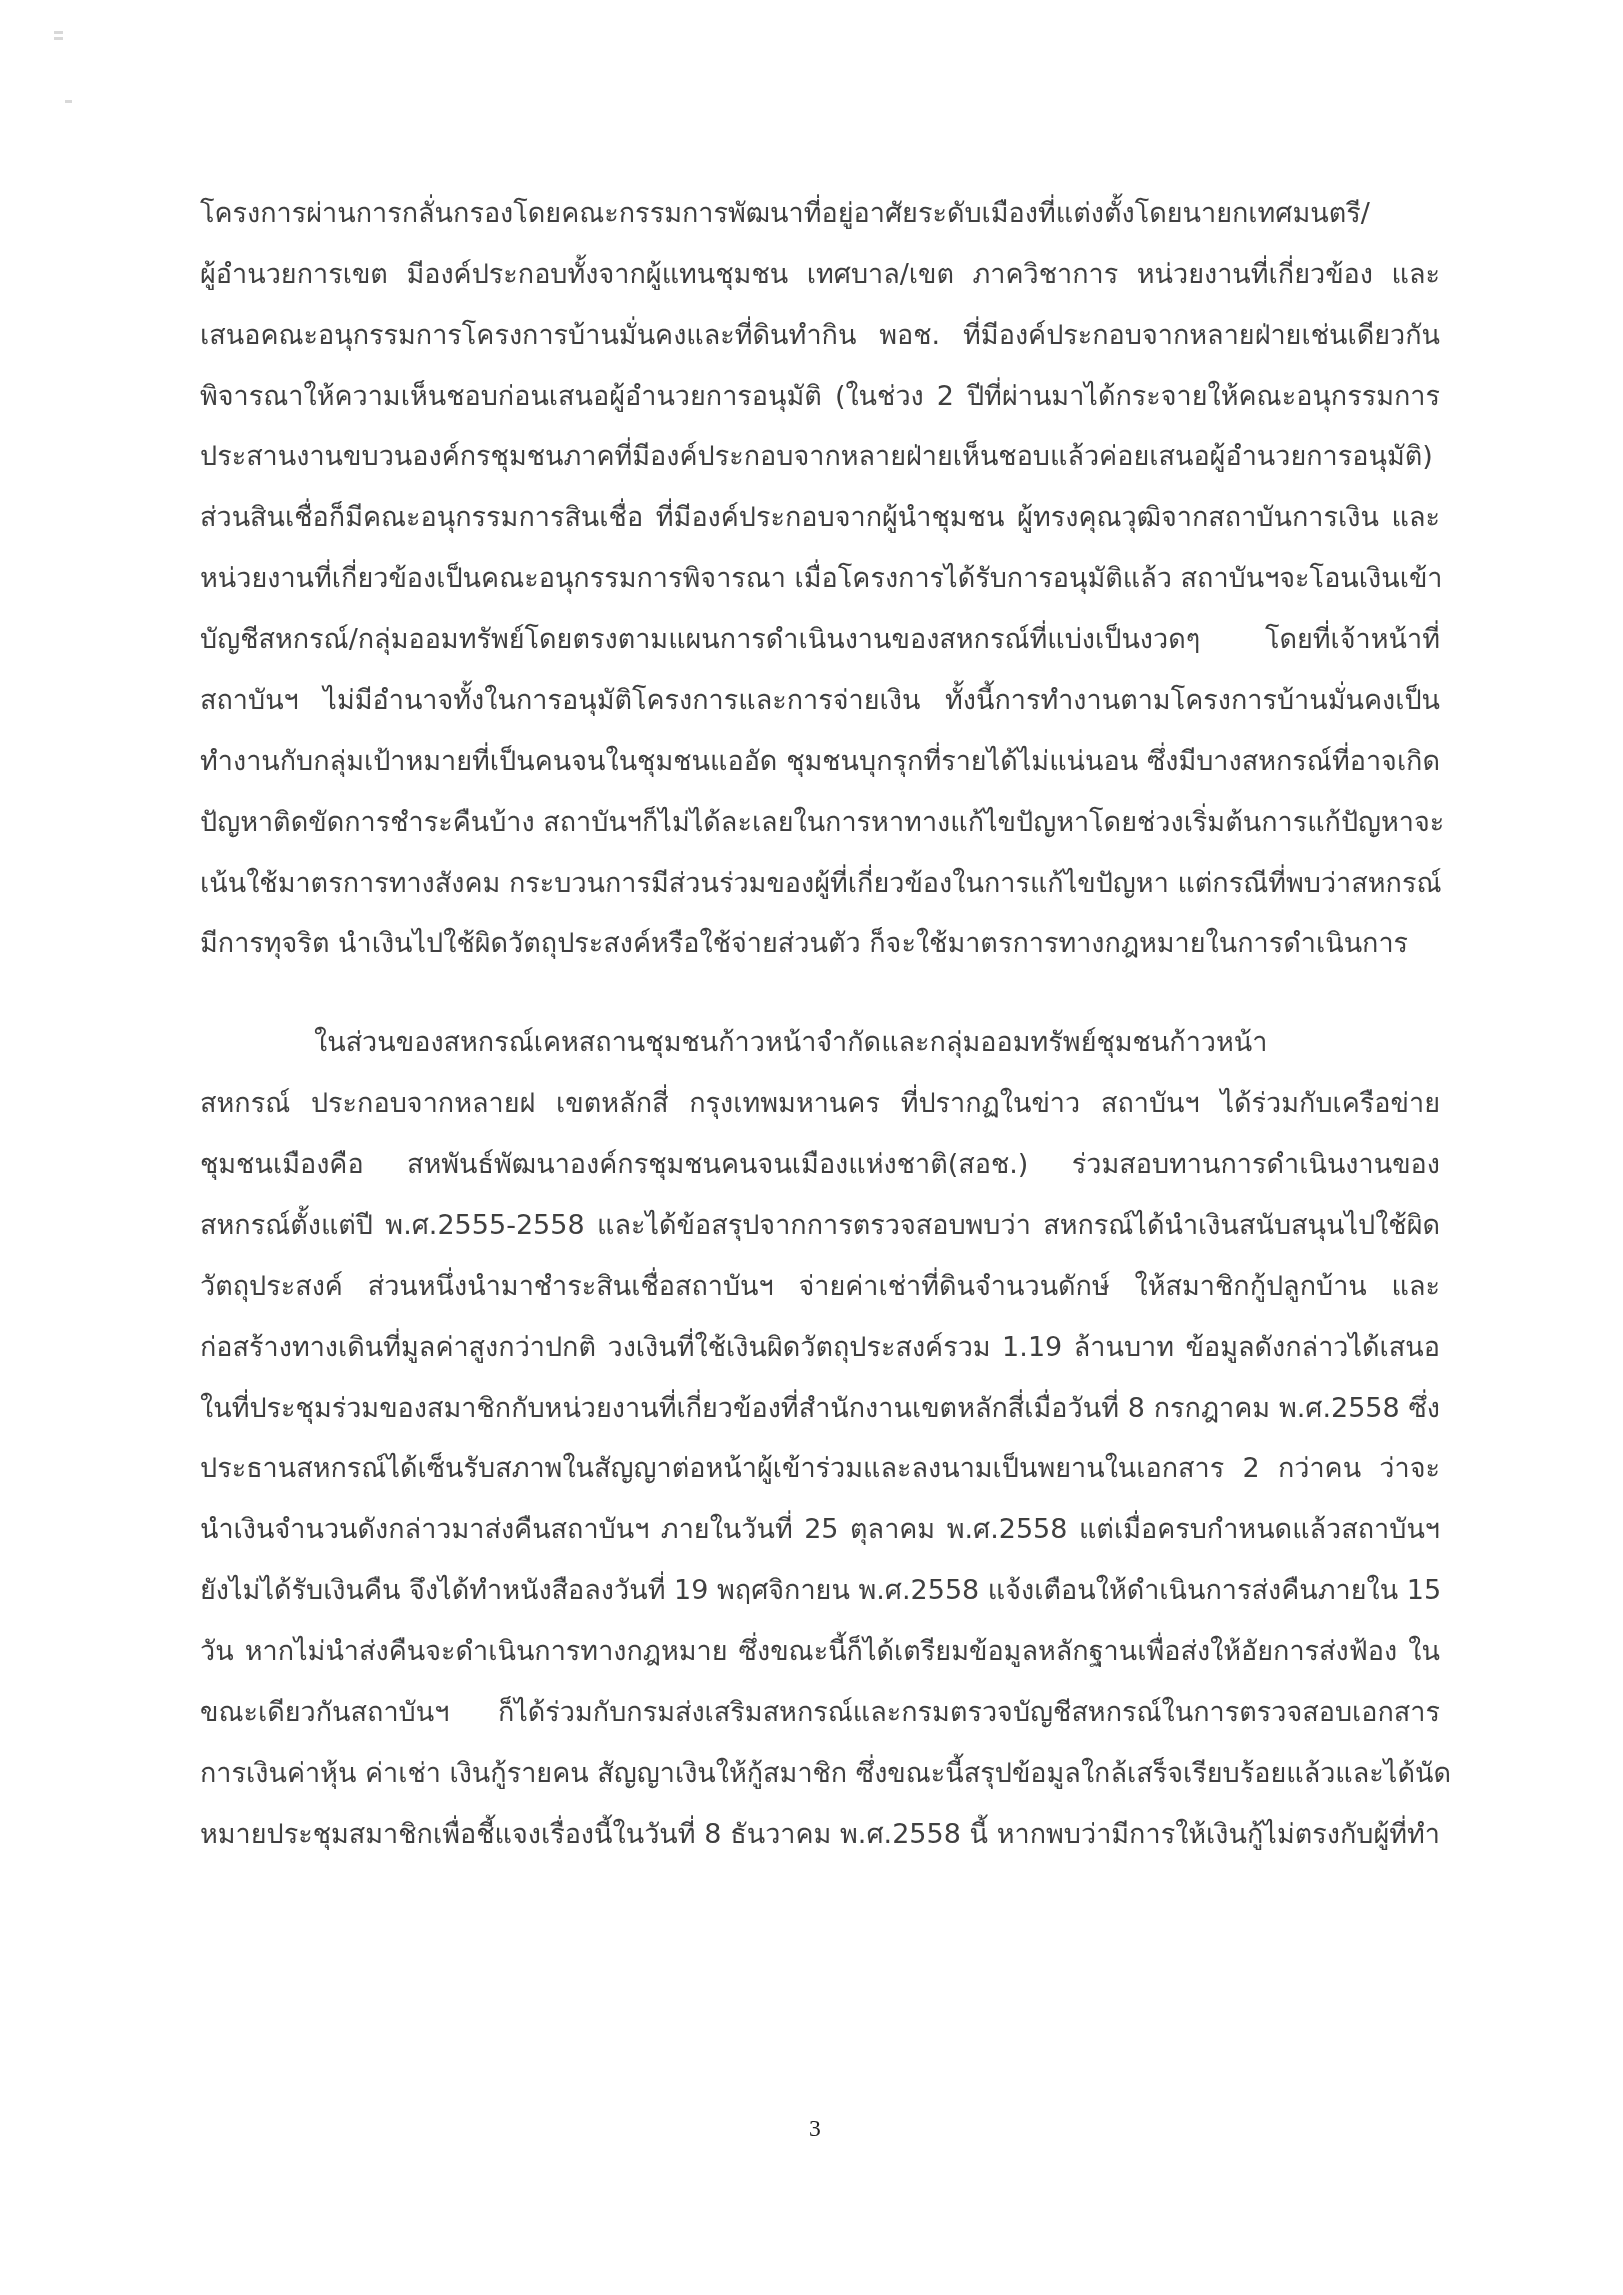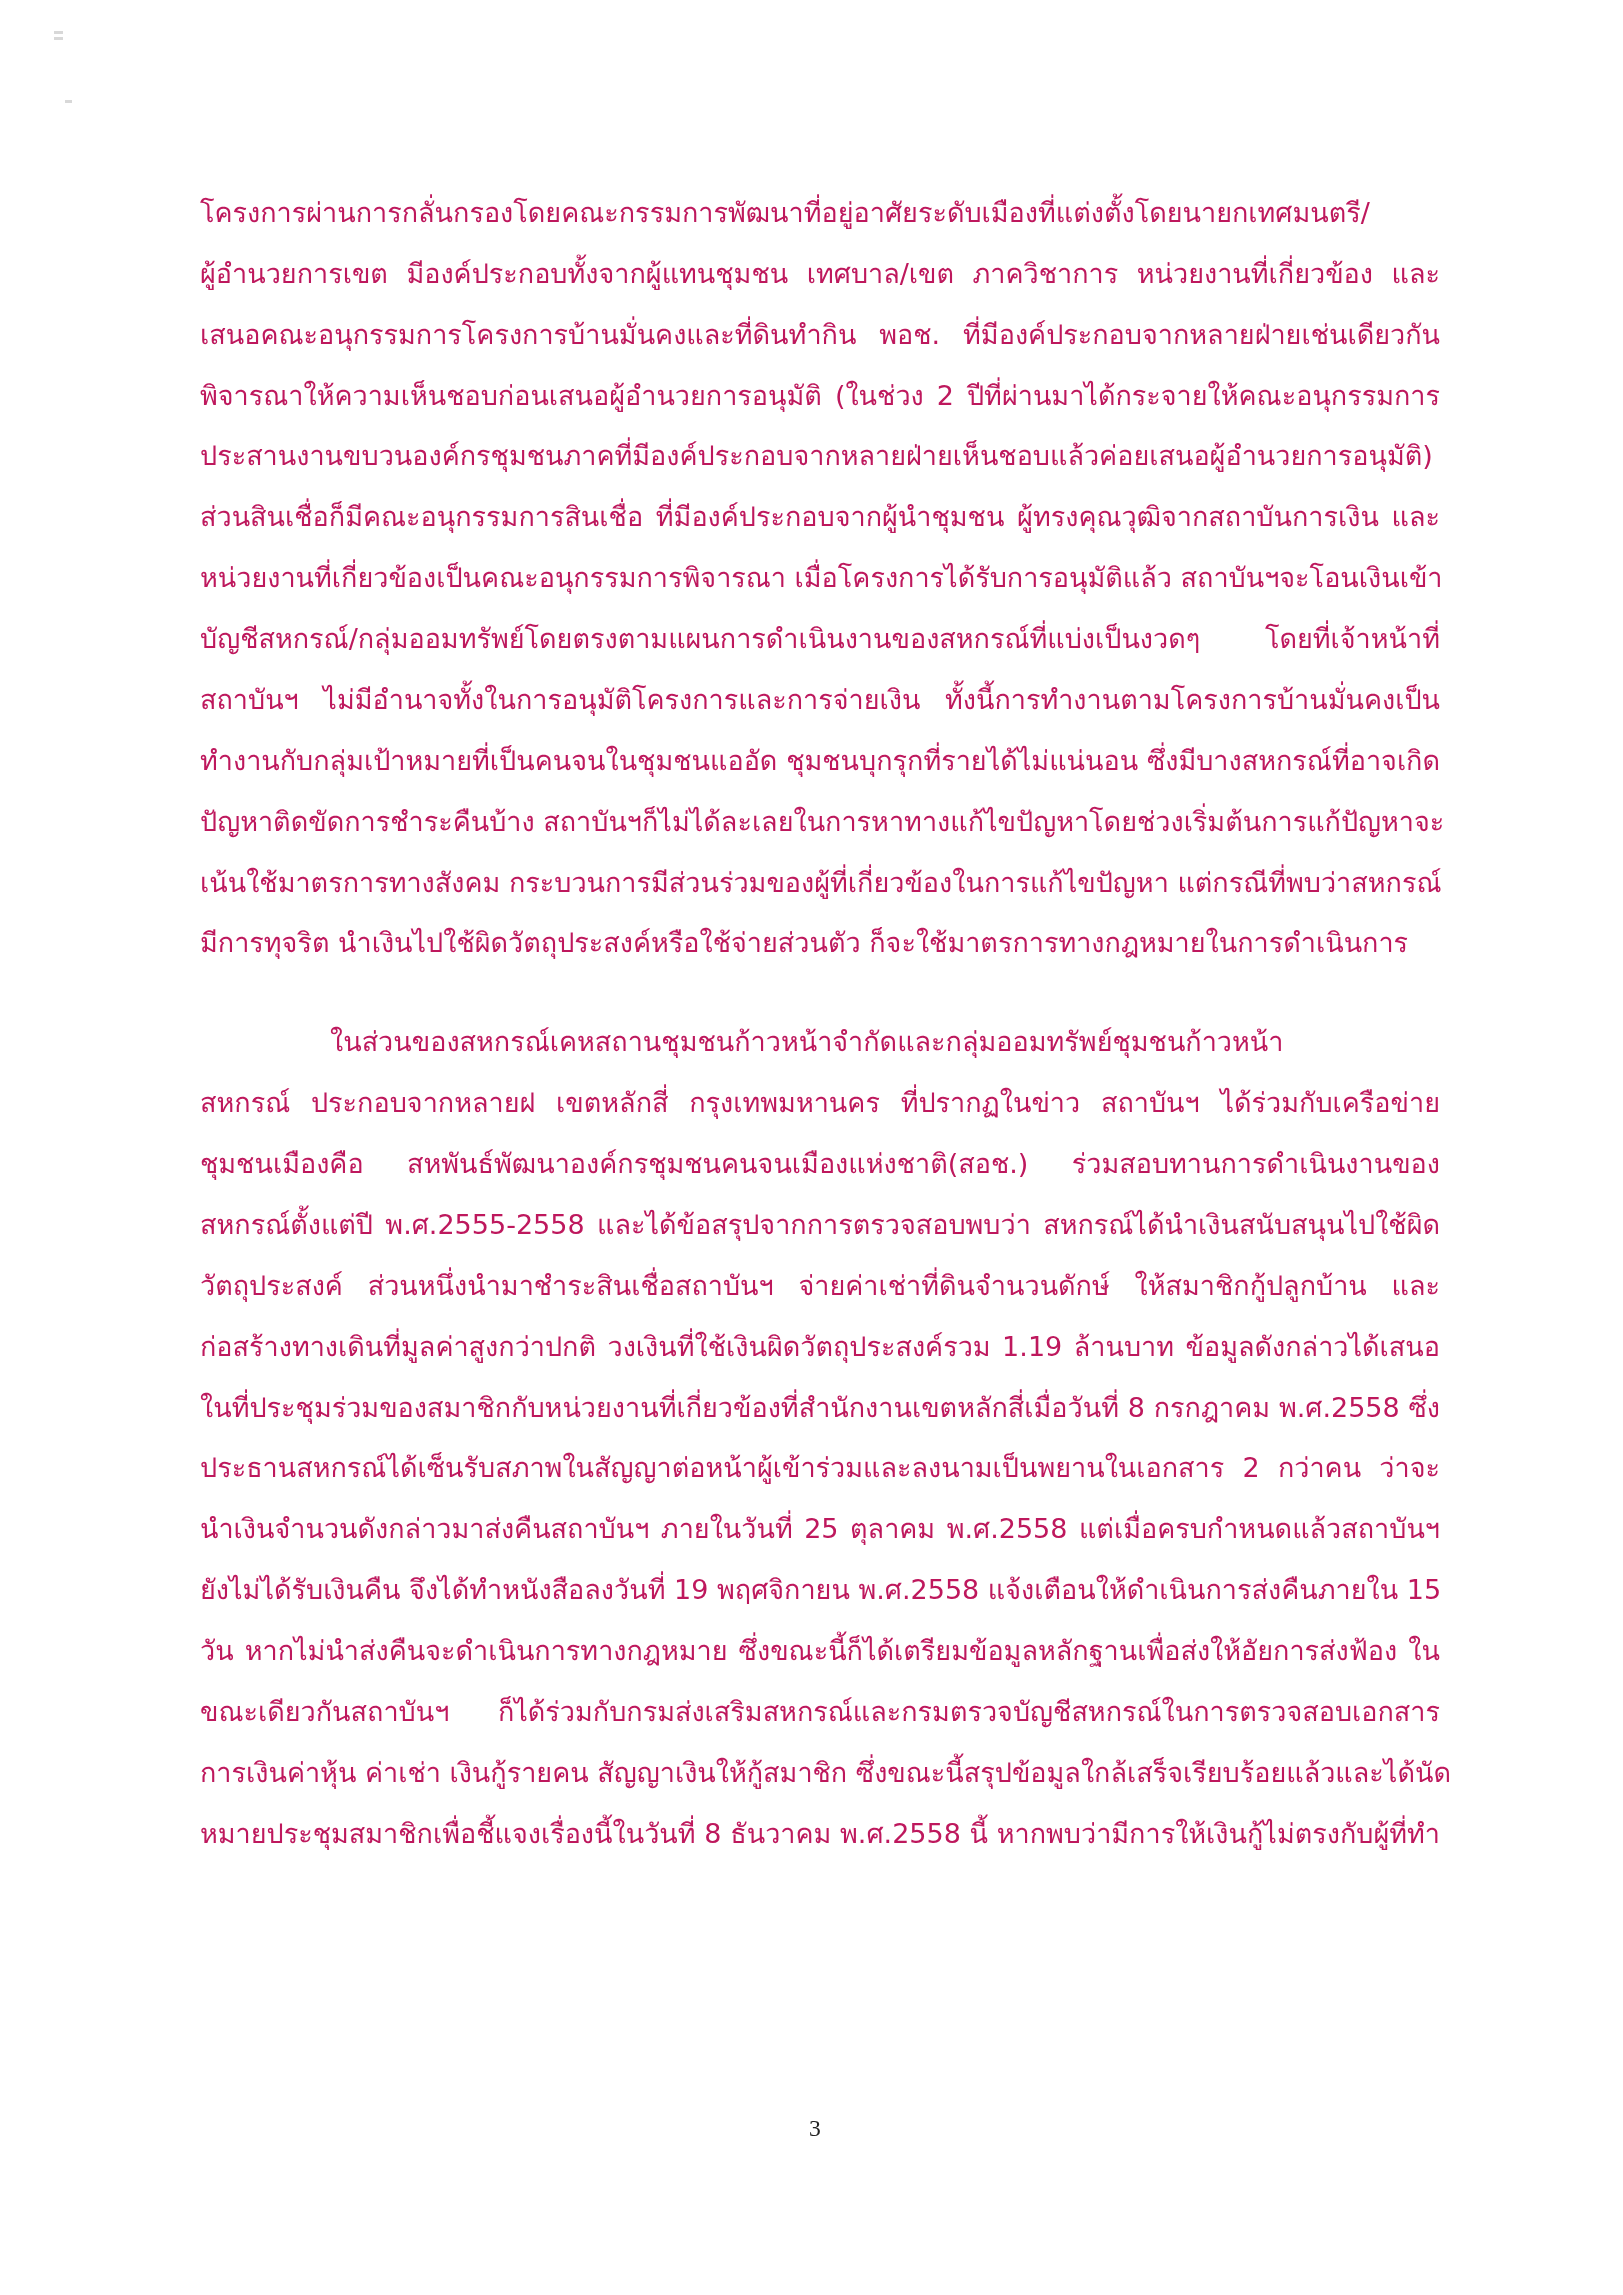--- a/index.html
+++ b/index.html
@@ -10,28 +10,28 @@
   .mark.m2 { left: 54px; top: 37px; width: 9.2px; height: 2.6px; }
   .mark.m3 { left: 65px; top: 100px; width: 6.5px; height: 2.6px; }
   .line {
     position: absolute;
     left: 200px;
     width: 1240px;
     height: 61px;
     line-height: 61px;
     font-family: "DejaVu Sans", "Liberation Sans", sans-serif;
     font-size: 27px;
-    color: #be185d;
+    color: #404040;
     white-space: nowrap;
     text-align: justify;
     text-align-last: justify;
     overflow: visible;
   }
   .line.last { text-align-last: left; }
-  .line.indent { left: 314px; width: 1126px; margin-left: 16px; }
+  .line.indent { left: 314px; width: 1126px; }
   .page-number {
     position: absolute;
     left: 802px; top: 2115px; width: 26px;
     font-family: "Liberation Serif", serif;
     font-size: 23.6px; color: #222; text-align: center;
   }
 </style>
 </head>
 <body>
 

